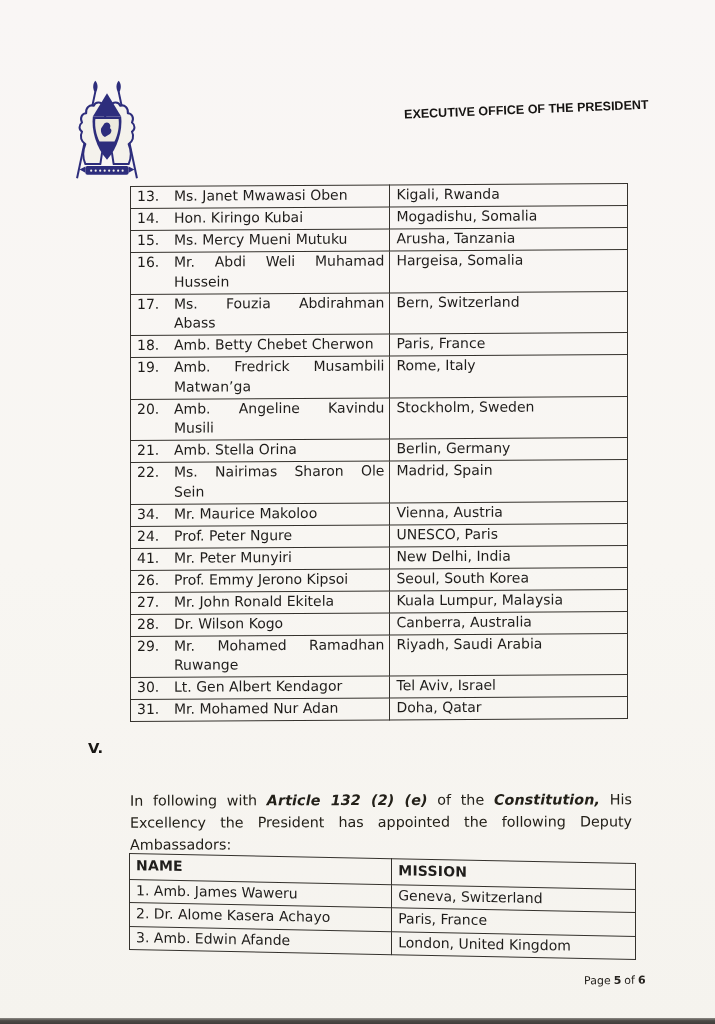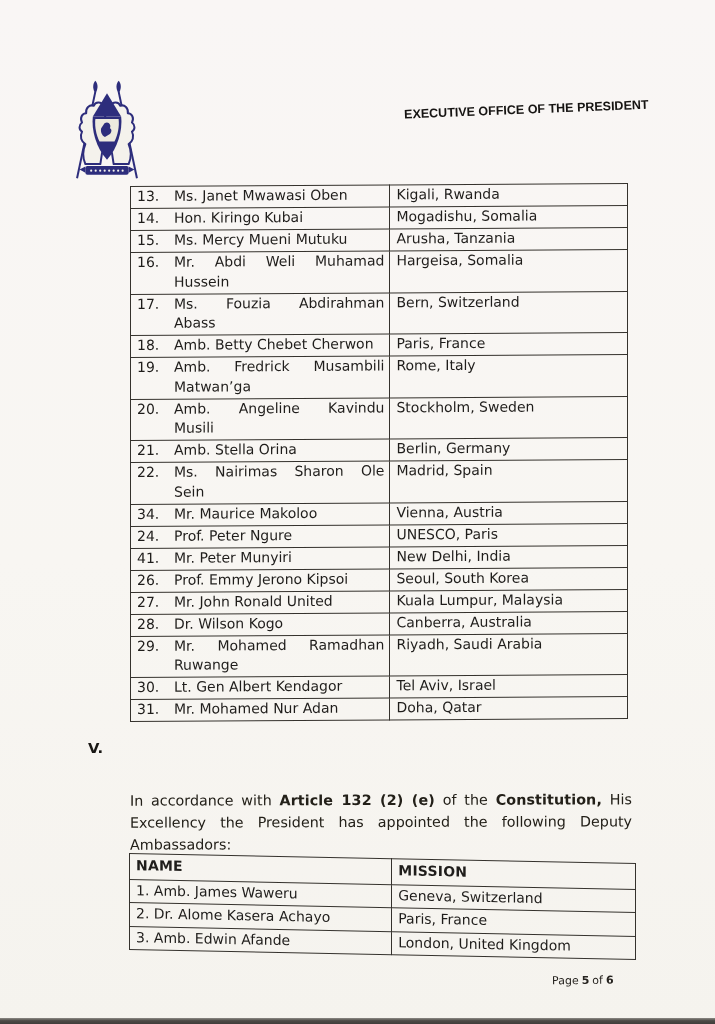--- a/index.html
+++ b/index.html
@@ -27,31 +27,31 @@
   .cw{display:flex;}
   .num{width:37px;flex:none;}
   .nm{flex:1;padding-right:1px;}
   .nm.w2{white-space:pre-line;text-align:justify;text-align-last:justify;}
   
   .sec{position:absolute;left:88px;top:739px;display:flex;font-weight:700;
       font-size:14.8px;letter-spacing:.25px;color:#191714;}
   .sec .numeral{width:42px;flex:none;letter-spacing:0;}
   .intro{position:absolute;left:130px;top:776px;width:502px;font-size:14.3px;
       line-height:21.8px;text-align:justify;transform:rotate(-0.15deg);color:#232019;}
-  .intro b{letter-spacing:.1px;}
+  .intro b{letter-spacing:.1px;font-style:italic;}
   
   .t2{position:absolute;left:129px;top:853px;width:507px;font-size:14px;
       transform:skewY(1.12deg);transform-origin:0 0;}
   .t2 td{border:1.5px solid #35322d;vertical-align:top;line-height:19.5px;
       padding:1px 6px 2px 6px;}
   .t2 .hd{font-weight:700;letter-spacing:.2px;padding-top:2px;padding-bottom:3px;}
   .t2 .c1{width:270px;}
   .t2 .c2{width:237px;white-space:nowrap;}
   
-  .footer{position:absolute;left:552px;top:974px;font-size:11px;color:#26231f;
+  .footer{position:absolute;left:584px;top:974px;font-size:11px;color:#26231f;
       transform:rotate(-0.6deg);white-space:nowrap;}
   .footer span{margin-right:3px;}
   .footer b{margin-right:3px;}
   
   .scanedge{position:absolute;left:0;right:0;bottom:0;height:6px;
       background:linear-gradient(180deg,#8d8a85 0%,#4d4a46 45%,#403d3a 100%);}
 </style>
 </head>
 <body>
 
@@ -219,21 +219,21 @@
               <span class="num">26.</span>
               <span class="nm">Prof. Emmy Jerono Kipsoi</span>
             </div>
           </td>
           <td class="c2">Seoul, South Korea</td>
         </tr>
       <tr>
           <td class="c1">
             <div class="cw">
               <span class="num">27.</span>
-              <span class="nm">Mr. John Ronald United</span>
+              <span class="nm">Mr. John Ronald Ekitela</span>
             </div>
           </td>
           <td class="c2">Kuala Lumpur, Malaysia</td>
         </tr>
       <tr>
           <td class="c1">
             <div class="cw">
               <span class="num">28.</span>
               <span class="nm">Dr. Wilson Kogo</span>
             </div>
@@ -268,21 +268,21 @@
           </td>
           <td class="c2">Doha, Qatar</td>
         </tr>
     </tbody>
   </table>
 
   <div class="sec">
     <span class="numeral">V.</span>
   </div>
 
-  <p class="intro"><span>In accordance with </span><b>Article 132 (2) (e)</b><span> of the </span><b>Constitution,</b><span> His Excellency the President has appointed the following Deputy Ambassadors:</span></p>
+  <p class="intro"><span>In following with </span><b>Article 132 (2) (e)</b><span> of the </span><b>Constitution,</b><span> His Excellency the President has appointed the following Deputy Ambassadors:</span></p>
 
   <table class="t2">
     <tbody>
       <tr>
         <td class="c1 hd">NAME</td>
         <td class="c2 hd">MISSION</td>
       </tr>
       <tr>
         <td class="c1">1. Amb. James Waweru</td>
         <td class="c2">Geneva, Switzerland</td>

